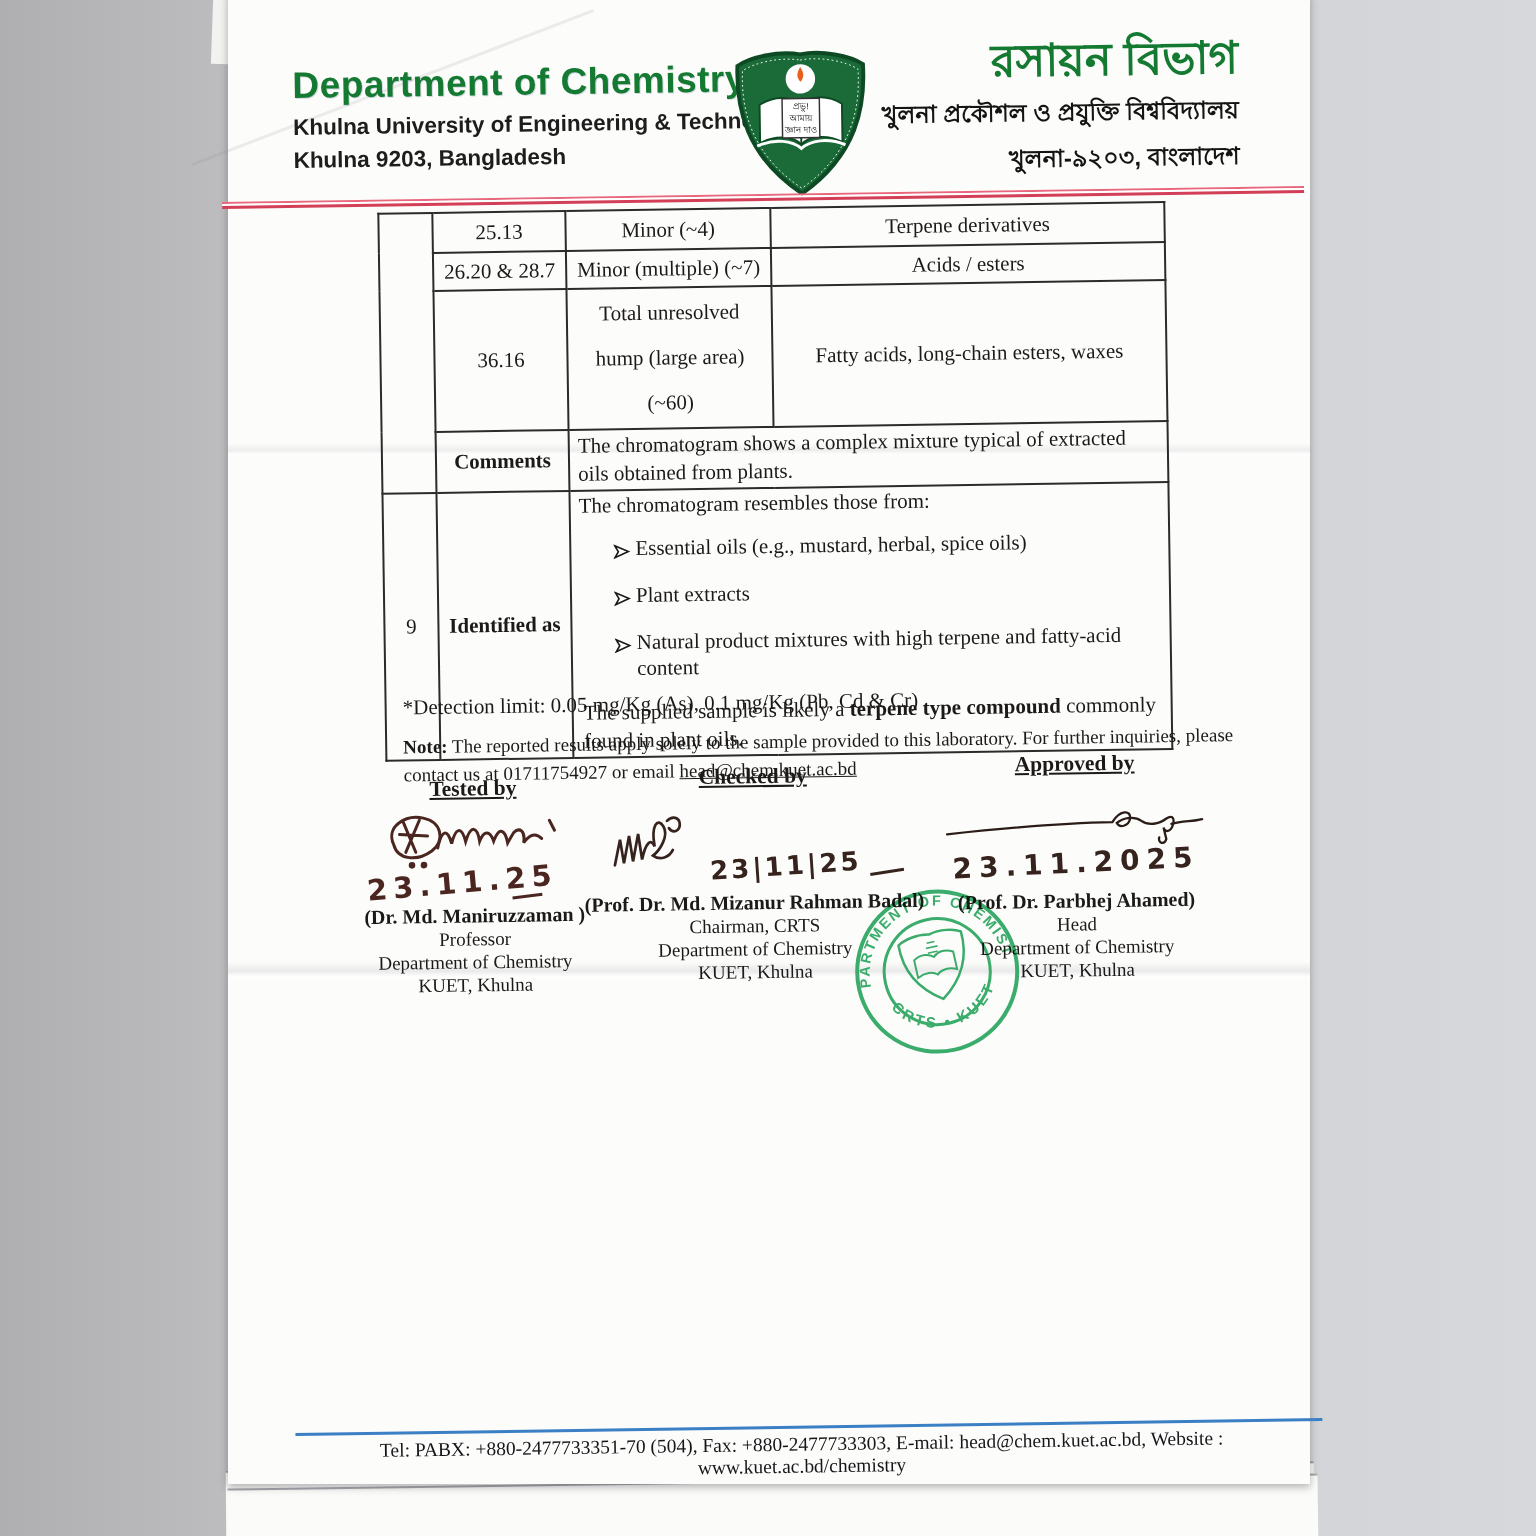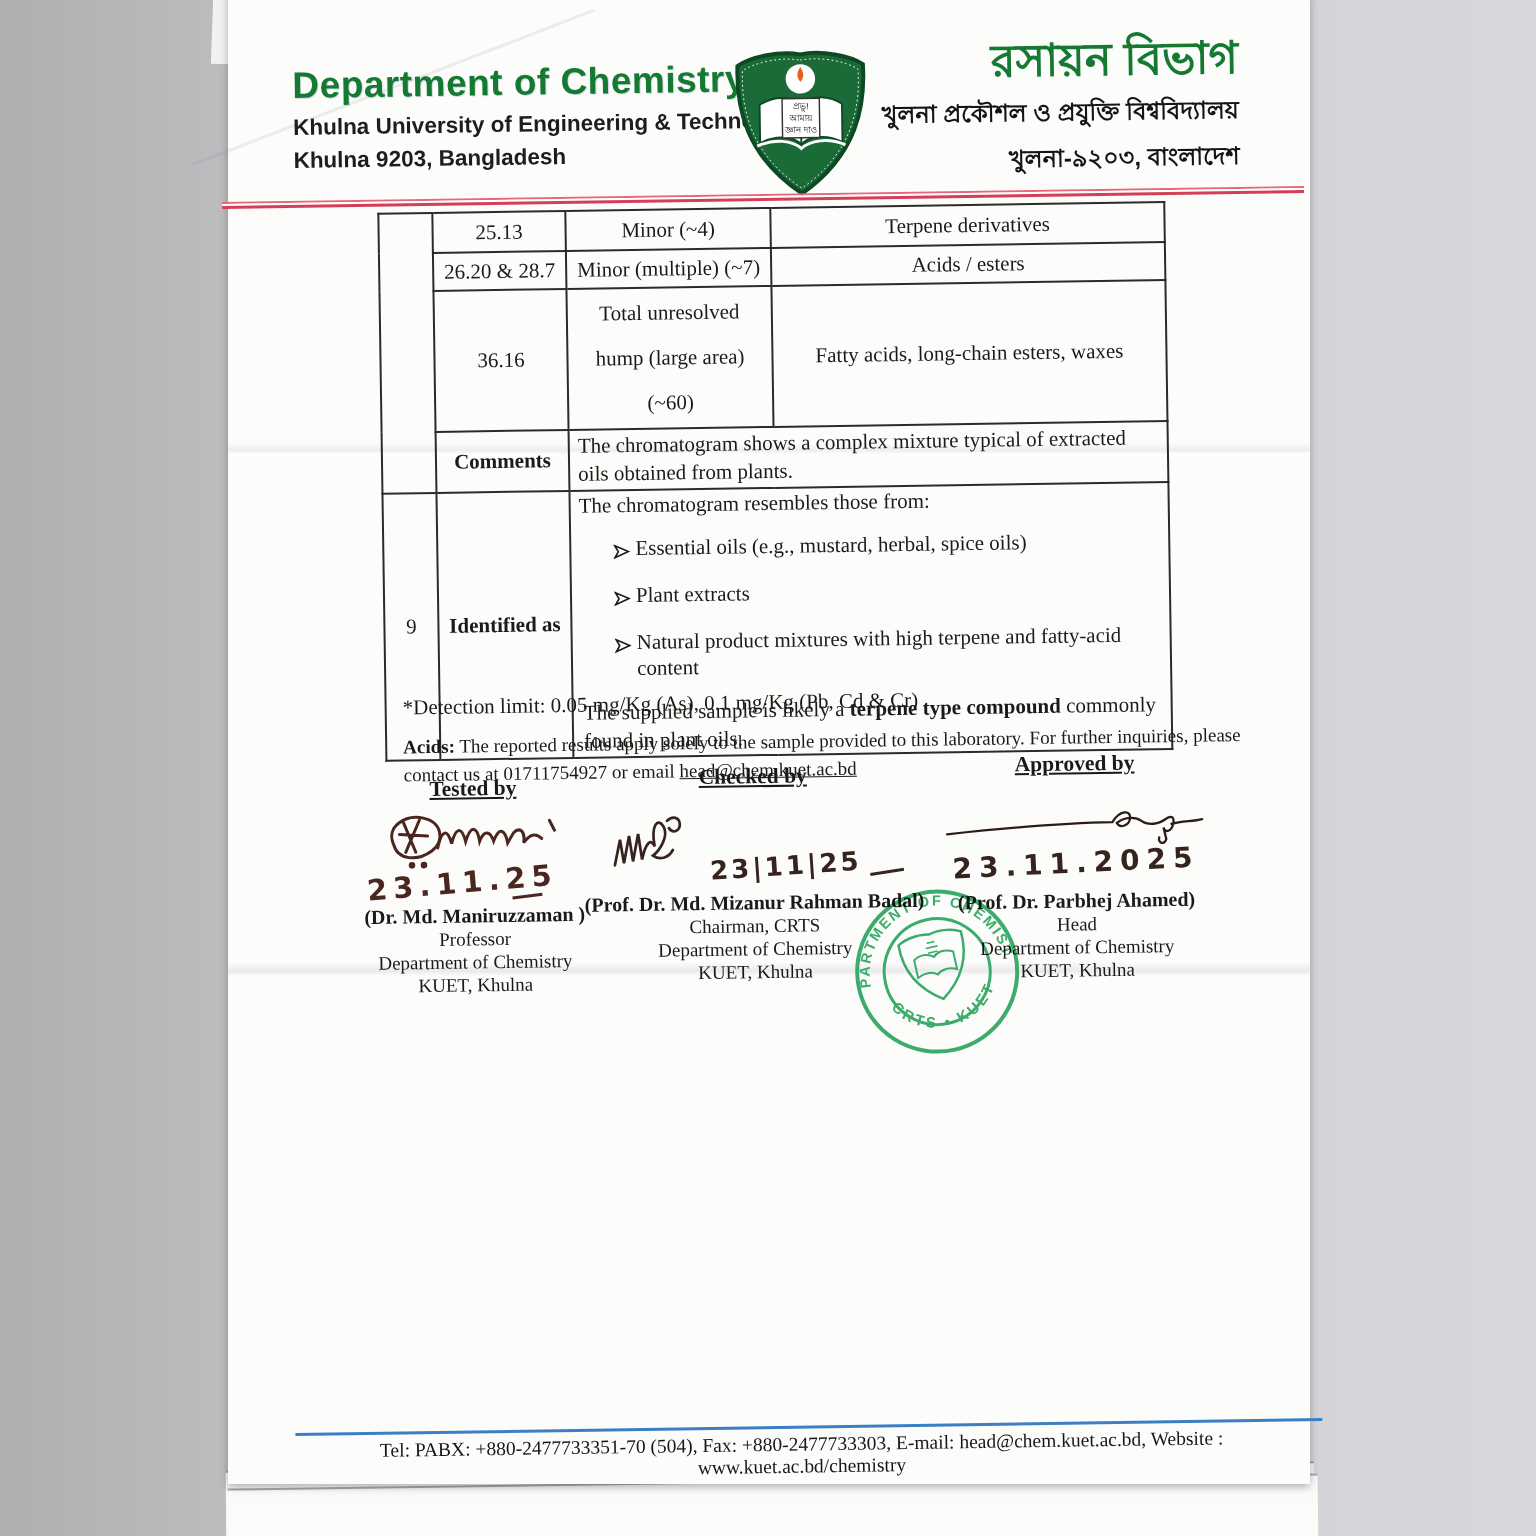--- a/index.html
+++ b/index.html
@@ -174,21 +174,21 @@
           <div class="concl">
             <span>The supplied sample is likely a </span><span class="bold">terpene type compound</span><span> commonly found in plant oils.</span>
           </div>
         </td>
       </tr>
     </tbody>
       </table>
 
     <div class="detect">*Detection limit: 0.05 mg/Kg (As), 0.1 mg/Kg (Pb, Cd &amp; Cr)</div>
     <div class="note">
-      <span class="bold">Acids:</span><span> The reported results apply solely to the sample provided to this laboratory. For further inquiries, please contact us at 01711754927 or email </span><span class="em">head@chem.kuet.ac.bd</span>
+      <span class="bold">Note:</span><span> The reported results apply solely to the sample provided to this laboratory. For further inquiries, please contact us at 01711754927 or email </span><span class="em">head@chem.kuet.ac.bd</span>
     </div>
 
     <div class="sig sig-tested">
       <h3>Tested by</h3>
       <div style="margin-top:6px;">
         <svg width="200" height="62" viewBox="0 0 200 62">
           <g fill="none" stroke="#4b2620" stroke-width="3" stroke-linecap="round">
             <path d="M20,36 C12,18 32,6 50,10 C68,14 72,32 58,43 C44,53 24,52 20,36 Z"></path>
             <path d="M30,14 L42,44 M46,12 L32,44 M26,26 L54,28"></path>
             <path d="M64,40 C68,22 74,20 78,36 C82,20 88,18 92,34 C98,16 104,20 106,34 C110,24 116,22 120,34 C126,18 132,24 134,36 L140,26 C146,20 152,24 150,36 C156,28 162,26 168,32"></path>

